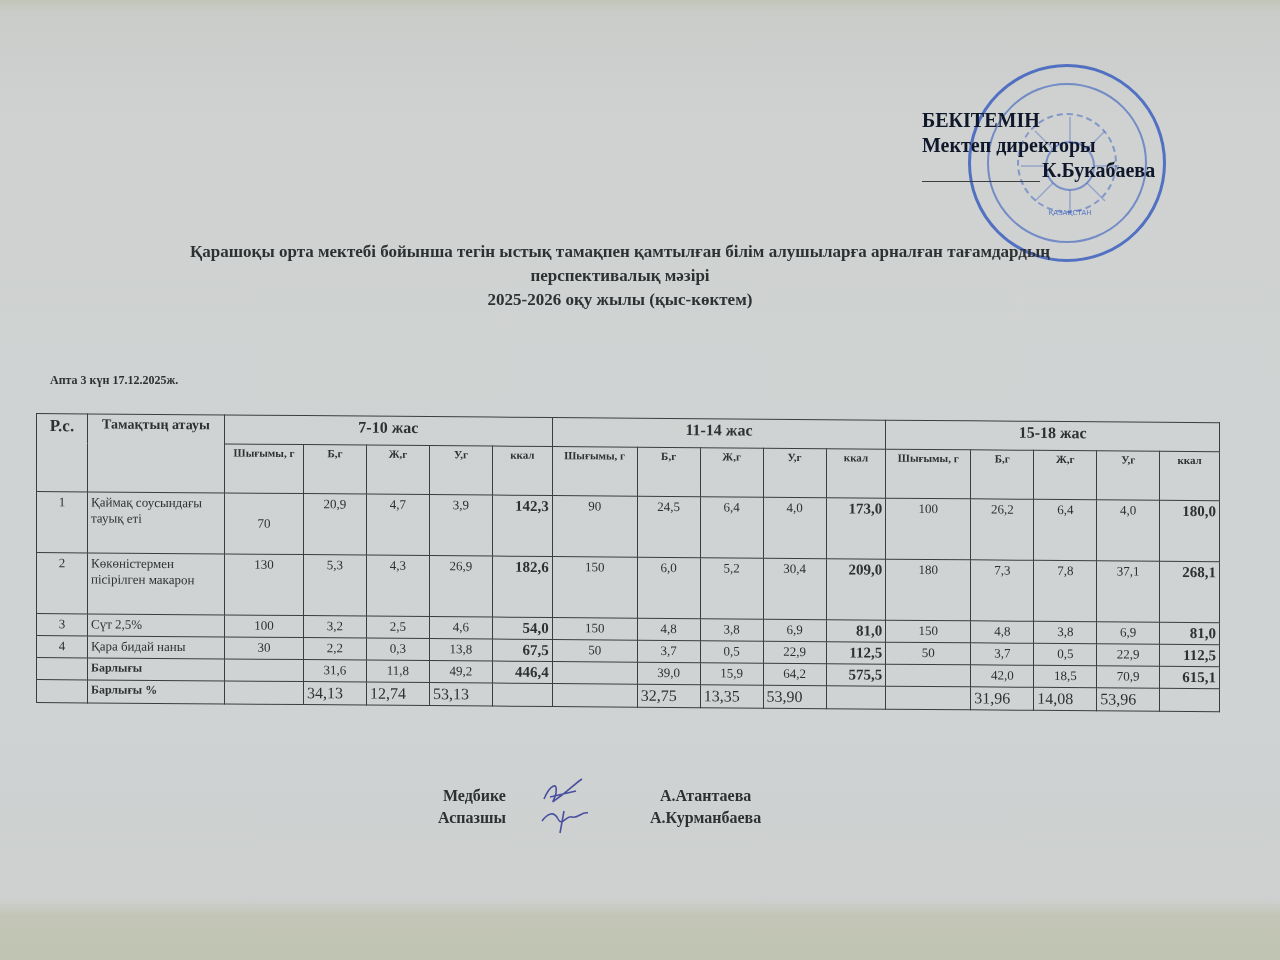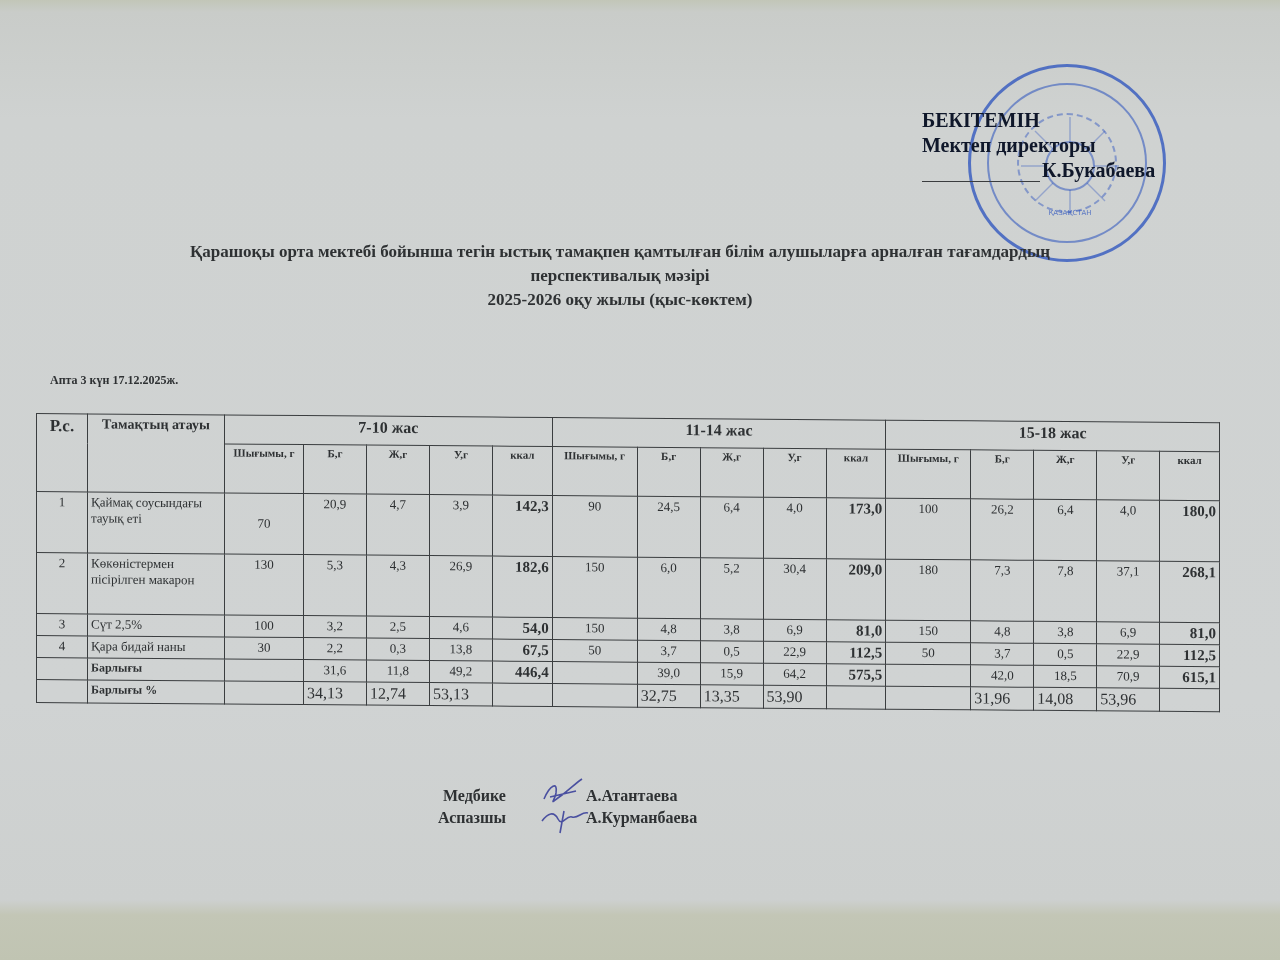--- a/index.html
+++ b/index.html
@@ -31,21 +31,21 @@
     .h-name { font-size:14px; }
     td.num { text-align:center; }
     td.kcal { text-align:right; font-weight:bold; font-size:15px; }
     td.name { text-align:left; font-size:13px; }
     td.bold { font-weight:bold; font-size:12px; }
     td.pct { font-size:16px; }
     .row-tall td { height:56px; }
     .row-r1 td { height:56px; }
     .sign { position:absolute; top:785px; font-weight:bold; font-size:16px; line-height:22px; color:#2e3133; }
     .sign-roles { left:438px; text-align:right; }
-    .sign-names { left:586px; text-align:left; }
+    .sign-names { left:650px; text-align:center; }
     .sign-roles span, .sign-names span { display:block; }
     .signature { position:absolute; left:536px; top:775px; }
   </style>
 </head>
 <body>
 
 <div class="stamp">
   <div class="inner"></div>
   <div class="core"></div>
   <svg width="198" height="198" viewBox="0 0 198 198">

